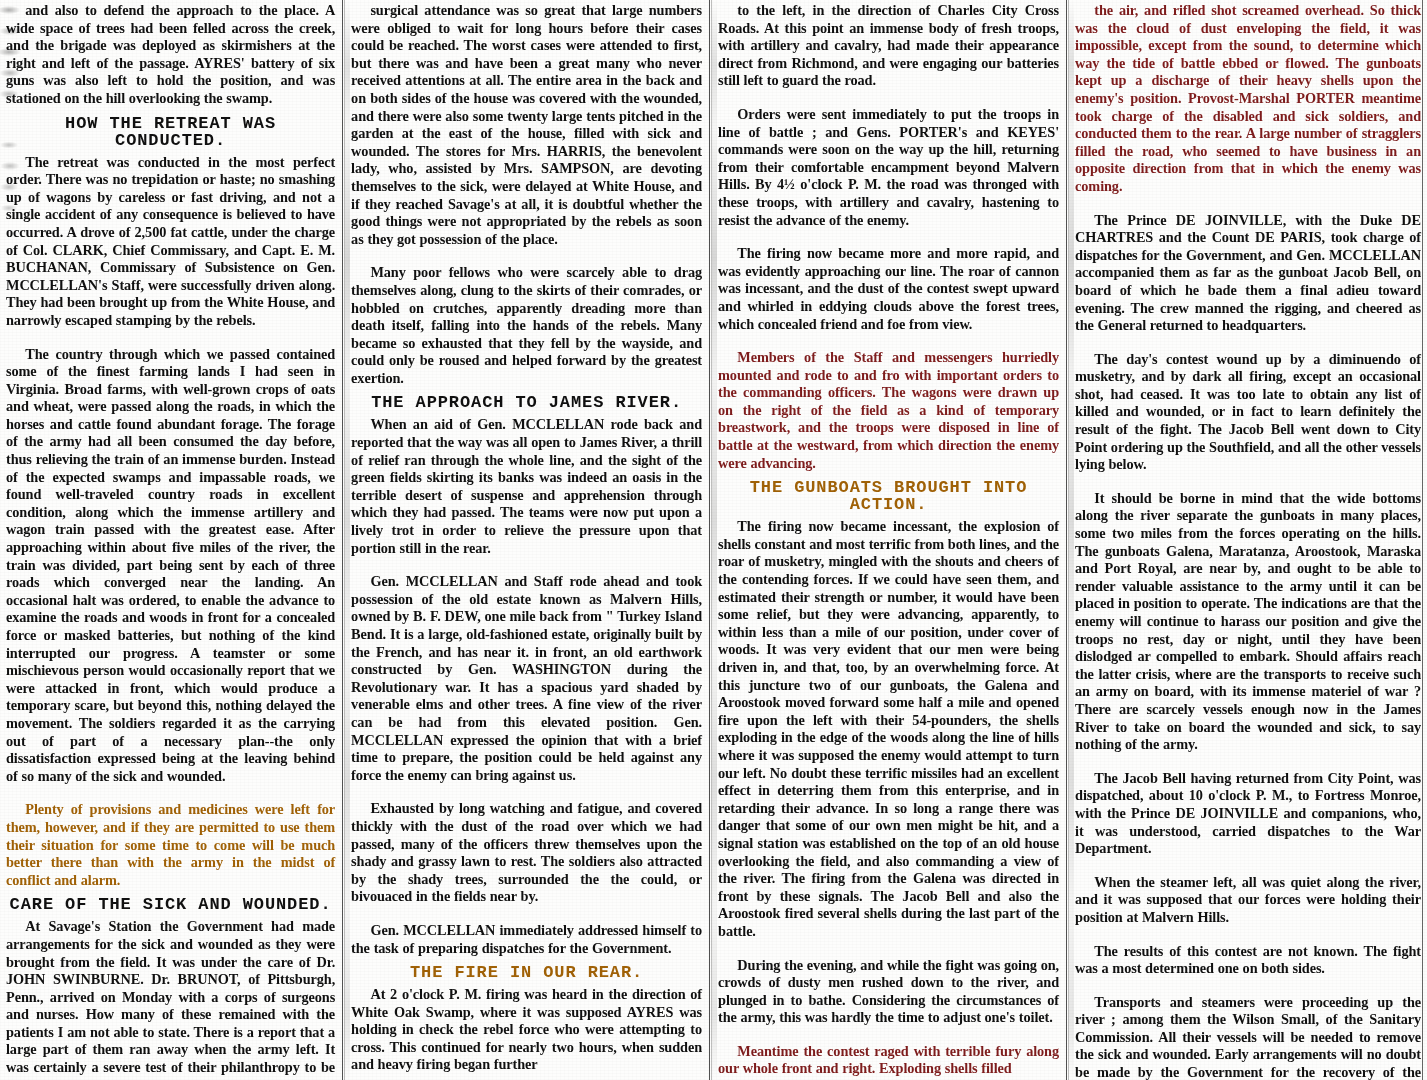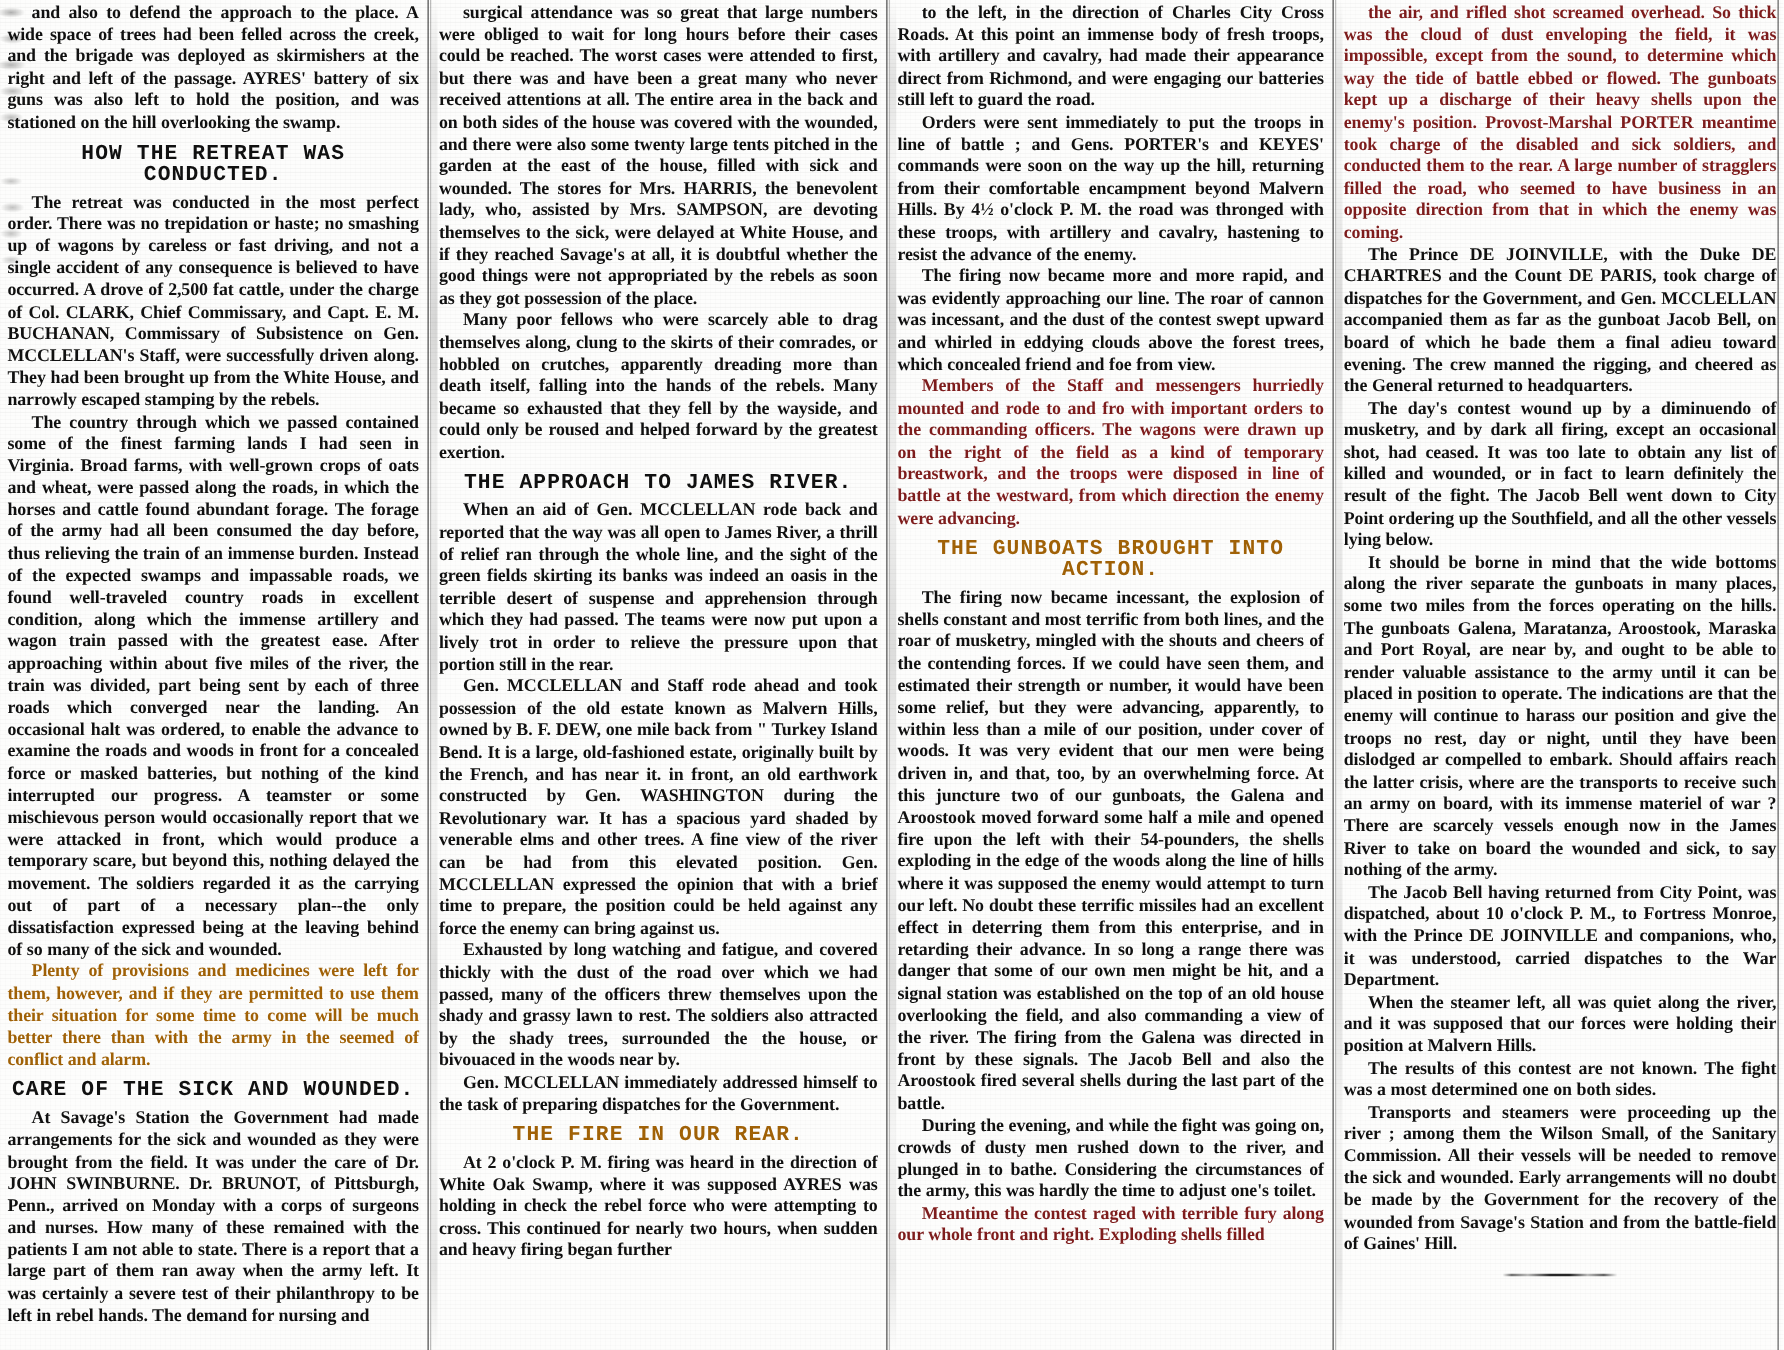--- a/index.html
+++ b/index.html
@@ -83,21 +83,21 @@
     margin: 0;
     text-indent: 1.35em;
     text-align: justify;
     font-size: 14.3px;
     line-height: 17.6px;
     letter-spacing: -0.1px;
     font-weight: 700;
     word-spacing: 0.02em;
     -webkit-font-smoothing: none;
   }
-  p.para + p.para { margin-top: 0; }
+  p.para + p.para { margin-top: 16px; }
 
   
   h2.subhead {
     margin: 7px 0 5px 0;
     text-align: center;
     font-size: 17px;
     line-height: 17px;
     font-weight: 700;
     letter-spacing: 0.9px;
     font-variant: normal;
@@ -197,21 +197,21 @@
     <div class="blotch"></div>
 
     <p class="para">and also to defend the approach to the place. A wide space of trees had been felled across the creek, and the brigade was deployed as skirmishers at the right and left of the passage. AYRES' battery of six guns was also left to hold the position, and was stationed on the hill overlooking the swamp.</p>
 
     <h2 class="subhead">HOW THE RETREAT WAS CONDUCTED.</h2>
 
     <p class="para">The retreat was conducted in the most perfect order. There was no trepidation or haste; no smashing up of wagons by careless or fast driving, and not a single accident of any consequence is believed to have occurred. A drove of 2,500 fat cattle, under the charge of Col. CLARK, Chief Commissary, and Capt. E. M. BUCHANAN, Commissary of Subsistence on Gen. MCCLELLAN's Staff, were successfully driven along. They had been brought up from the White House, and narrowly escaped stamping by the rebels.</p>
 
     <p class="para">The country through which we passed contained some of the finest farming lands I had seen in Virginia. Broad farms, with well-grown crops of oats and wheat, were passed along the roads, in which the horses and cattle found abundant forage. The forage of the army had all been consumed the day before, thus relieving the train of an immense burden. Instead of the expected swamps and impassable roads, we found well-traveled country roads in excellent condition, along which the immense artillery and wagon train passed with the greatest ease. After approaching within about five miles of the river, the train was divided, part being sent by each of three roads which converged near the landing. An occasional halt was ordered, to enable the advance to examine the roads and woods in front for a concealed force or masked batteries, but nothing of the kind interrupted our progress. A teamster or some mischievous person would occasionally report that we were attacked in front, which would produce a temporary scare, but beyond this, nothing delayed the movement. The soldiers regarded it as the carrying out of part of a necessary plan--the only dissatisfaction expressed being at the leaving behind of so many of the sick and wounded.</p>
 
-    <p class="para faded">Plenty of provisions and medicines were left for them, however, and if they are permitted to use them their situation for some time to come will be much better there than with the army in the seemed of conflict and alarm.</p>
+    <p class="para faded">Plenty of provisions and medicines were left for them, however, and if they are permitted to use them their situation for some time to come will be much better there than with the army in the midst of conflict and alarm.</p>
 
     <h2 class="subhead">CARE OF THE SICK AND WOUNDED.</h2>
 
     <p class="para">At Savage's Station the Government had made arrangements for the sick and wounded as they were brought from the field. It was under the care of Dr. JOHN SWINBURNE. Dr. BRUNOT, of Pittsburgh, Penn., arrived on Monday with a corps of surgeons and nurses. How many of these remained with the patients I am not able to state. There is a report that a large part of them ran away when the army left. It was certainly a severe test of their philanthropy to be left in rebel hands. The demand for nursing and</p>
   </div>
 
   <div class="rule"></div>
 
   <div class="column col-2">
     <div class="edge-smear"></div>
@@ -219,21 +219,21 @@
     <p class="para">surgical attendance was so great that large numbers were obliged to wait for long hours before their cases could be reached. The worst cases were attended to first, but there was and have been a great many who never received attentions at all. The entire area in the back and on both sides of the house was covered with the wounded, and there were also some twenty large tents pitched in the garden at the east of the house, filled with sick and wounded. The stores for Mrs. HARRIS, the benevolent lady, who, assisted by Mrs. SAMPSON, are devoting themselves to the sick, were delayed at White House, and if they reached Savage's at all, it is doubtful whether the good things were not appropriated by the rebels as soon as they got possession of the place.</p>
 
     <p class="para">Many poor fellows who were scarcely able to drag themselves along, clung to the skirts of their comrades, or hobbled on crutches, apparently dreading more than death itself, falling into the hands of the rebels. Many became so exhausted that they fell by the wayside, and could only be roused and helped forward by the greatest exertion.</p>
 
     <h2 class="subhead">THE APPROACH TO JAMES RIVER.</h2>
 
     <p class="para">When an aid of Gen. MCCLELLAN rode back and reported that the way was all open to James River, a thrill of relief ran through the whole line, and the sight of the green fields skirting its banks was indeed an oasis in the terrible desert of suspense and apprehension through which they had passed. The teams were now put upon a lively trot in order to relieve the pressure upon that portion still in the rear.</p>
 
     <p class="para">Gen. MCCLELLAN and Staff rode ahead and took possession of the old estate known as Malvern Hills, owned by B. F. DEW, one mile back from " Turkey Island Bend. It is a large, old-fashioned estate, originally built by the French, and has near it. in front, an old earthwork constructed by Gen. WASHINGTON during the Revolutionary war. It has a spacious yard shaded by venerable elms and other trees. A fine view of the river can be had from this elevated position. Gen. MCCLELLAN expressed the opinion that with a brief time to prepare, the position could be held against any force the enemy can bring against us.</p>
 
-    <p class="para">Exhausted by long watching and fatigue, and covered thickly with the dust of the road over which we had passed, many of the officers threw themselves upon the shady and grassy lawn to rest. The soldiers also attracted by the shady trees, surrounded the the house, or bivouaced in the woods near by.</p>
+    <p class="para">Exhausted by long watching and fatigue, and covered thickly with the dust of the road over which we had passed, many of the officers threw themselves upon the shady and grassy lawn to rest. The soldiers also attracted by the shady trees, surrounded the the could, or bivouaced in the fields near by.</p>
 
     <p class="para">Gen. MCCLELLAN immediately addressed himself to the task of preparing dispatches for the Government.</p>
 
     <h2 class="subhead faded">THE FIRE IN OUR REAR.</h2>
 
     <p class="para">At 2 o'clock P. M. firing was heard in the direction of White Oak Swamp, where it was supposed AYRES was holding in check the rebel force who were attempting to cross. This continued for nearly two hours, when sudden and heavy firing began further</p>
   </div>
 
   <div class="rule"></div>
 

